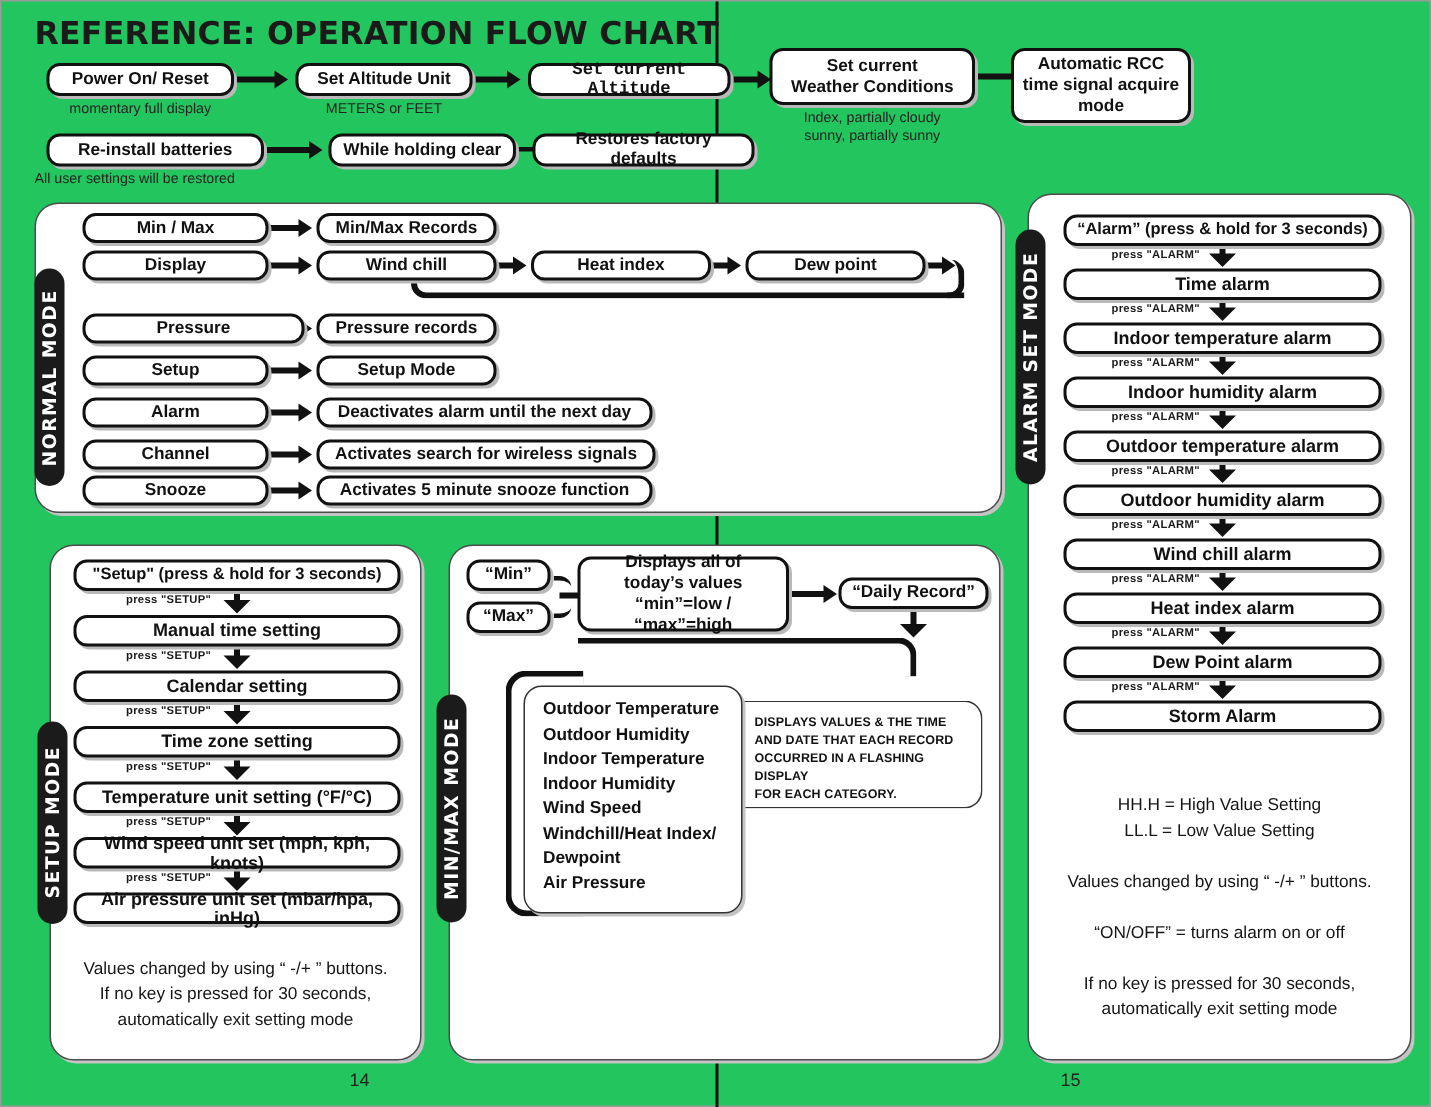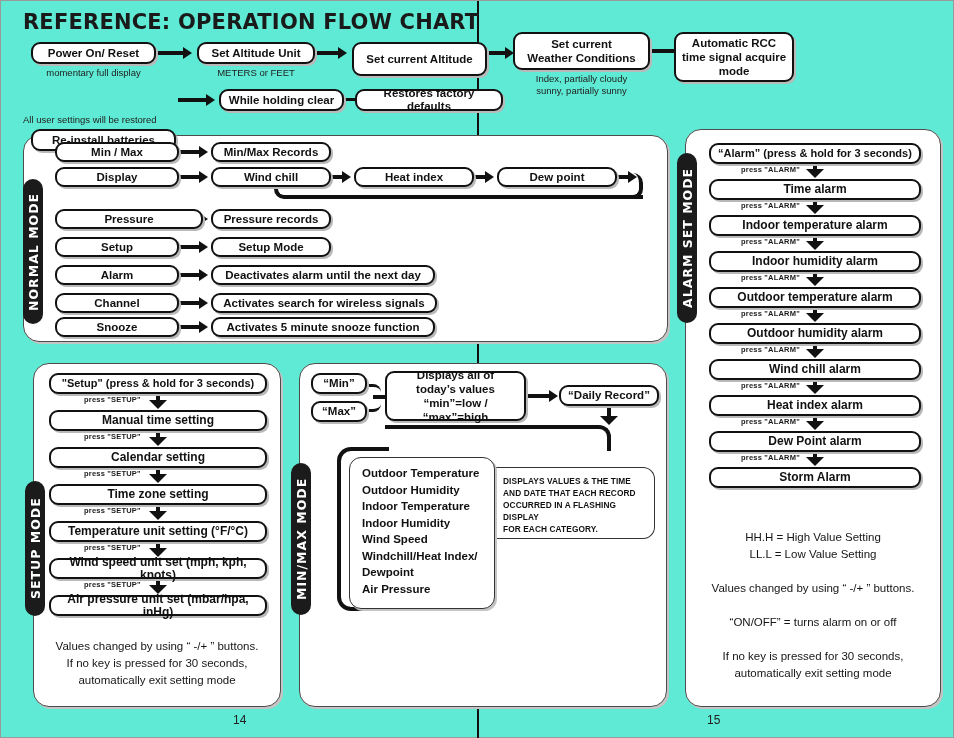--- a/index.html
+++ b/index.html
@@ -8,21 +8,21 @@
     width: 954px; height: 738px;
     font-family: "Liberation Sans", sans-serif;
     color: #111111;
     position: relative;
     overflow: hidden;
   }
   #page {
     position: absolute; left: 0; top: 0;
     width: 954px; height: 738px;
     border: 1px solid #9a9a9a;
-    background: #5eead4;
+    background: #22c55e;
   }
   
   .spine {
     position: absolute; left: 476px; top: 0;
     width: 2px; height: 738px; background: #111111;
   }
 
   
   .title {
     position: absolute; left: 22px; top: 9px;
@@ -153,37 +153,37 @@
 
   <div class="hline" style="left:157px;top:50px;width:28px;"></div>
   <div class="harrow" style="left:182px;top:46px;"></div>
 
   <div class="box" style="left:196px;top:41px;width:118px;height:22px;">Set Altitude Unit</div>
   <div class="cap" style="left:196px;top:66px;width:118px;">METERS or FEET</div>
 
   <div class="hline" style="left:316px;top:50px;width:24px;"></div>
   <div class="harrow" style="left:337px;top:46px;"></div>
 
-  <div class="box" style="left:351px;top:41px;width:135px;height:34px;">Set current Altitude</div>
+  <div class="box" style="left:351px;top:41px;width:135px;height:22px;font-family:Liberation Mono, monospace;">Set current Altitude</div>
 
   <div class="hline" style="left:488px;top:50px;width:22px;"></div>
   <div class="harrow" style="left:504px;top:46px;"></div>
 
   <div class="box multi" style="left:512px;top:31px;width:137px;height:38px;white-space:pre-line;">Set current
 Weather Conditions</div>
   <div class="cap" style="left:512px;top:72px;width:137px;white-space:pre-line;">Index, partially cloudy
 sunny, partially sunny</div>
 
   <div class="hline" style="left:648px;top:48px;width:26px;"></div>
 
   <div class="box multi" style="left:673px;top:31px;width:120px;height:50px;white-space:pre-line;">Automatic RCC
 time signal acquire
 mode</div>
 
-  <div class="box" style="left:30px;top:88px;width:145px;height:22px;margin-top:40px;">Re-install batteries</div>
+  <div class="box" style="left:30px;top:88px;width:145px;height:22px;">Re-install batteries</div>
   <div class="cap left" style="left:22px;top:113px;width:240px;">All user settings will be restored</div>
 
   <div class="hline" style="left:177px;top:97px;width:32px;"></div>
   <div class="harrow" style="left:205px;top:93px;"></div>
 
   <div class="box" style="left:218px;top:88px;width:125px;height:22px;">While holding clear</div>
 
   <div class="hline thin" style="left:344px;top:97px;width:12px;"></div>
 
   <div class="box" style="left:354px;top:88px;width:148px;height:22px;">Restores factory defaults</div>

